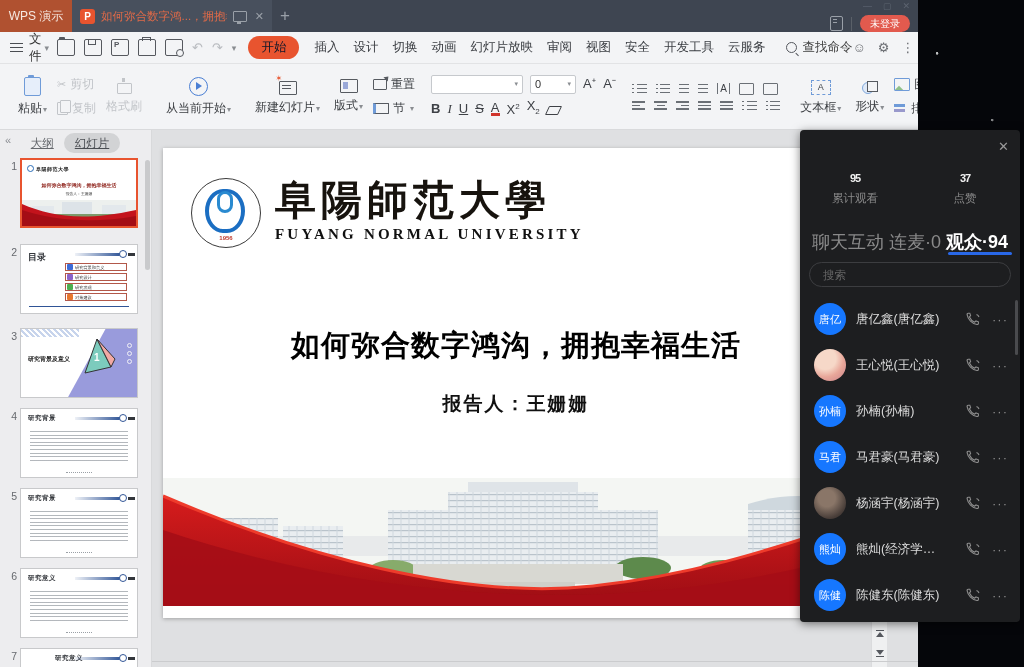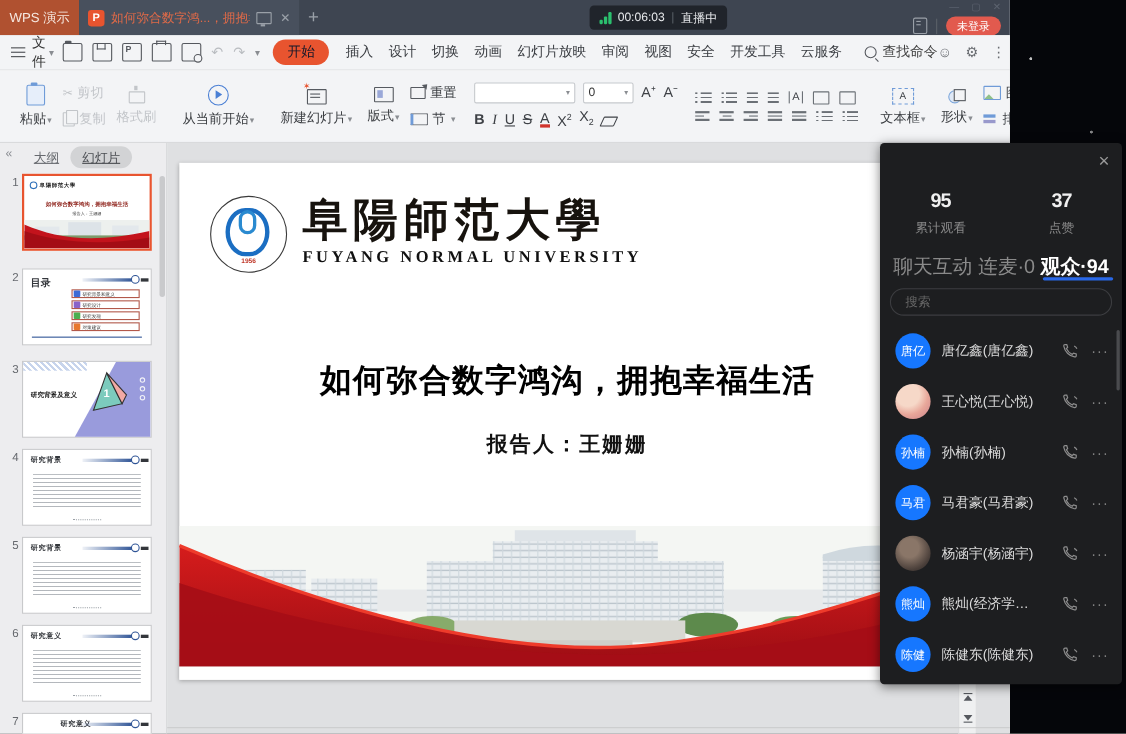--- a/index.html
+++ b/index.html
@@ -190,21 +190,21 @@
   .s-title{position:absolute;left:0;right:0;top:178px;text-align:center;font-size:29px;font-weight:bold;color:#000;letter-spacing:1px;}
   .s-pres{position:absolute;left:0;right:0;top:243px;text-align:center;font-size:19px;font-weight:bold;color:#111;
           font-family:"Liberation Serif","DejaVu Serif",serif;letter-spacing:2px;}
   .campus{position:absolute;left:0;bottom:0;width:706px;height:140px;}
   
   .panel{position:absolute;left:800px;top:130px;width:220px;height:492px;background:#1d1e20;border-radius:4px;
          box-shadow:0 2px 10px rgba(0,0,0,.5);z-index:10;overflow:hidden;}
   .p-close{position:absolute;right:11px;top:9px;color:#9a9a9a;font-size:13px;}
   .p-stats{position:absolute;left:0;right:0;top:42px;display:flex;}
   .p-stat{flex:1;text-align:center;}
-  .p-val{color:#f0f0f0;font-size:18px;font-weight:bold;letter-spacing:-1px;}
+  .p-val{color:#f0f0f0;font-size:11px;font-weight:bold;letter-spacing:-1px;}
   .p-lab{color:#8a8a8a;font-size:11.5px;margin-top:7px;}
   .p-tabs{position:absolute;left:0;right:0;top:100px;display:flex;align-items:center;padding:0 12px;justify-content:space-between;}
   .p-tab{color:#8a8a8a;font-size:18px;}
   .p-tab.active{color:#fff;font-weight:bold;}
   .p-underline{position:absolute;right:8px;top:122px;width:64px;height:3px;background:#2968e8;border-radius:2px;}
   .psearch{position:absolute;left:9px;right:0;top:132px;height:25px;background:transparent;border:1px solid #3c3d40;
            border-radius:13px;color:#bbb;font-size:11.5px;padding:0 13px;box-sizing:border-box;outline:none;width:202px;}
   .psearch::placeholder{color:#666;}
   .vlist{position:absolute;left:0;right:0;top:166px;bottom:0;overflow:hidden;}
   .vrow{display:flex;align-items:center;height:46px;padding:0 12px 0 14px;gap:10px;}
@@ -227,30 +227,20 @@
 
     <div class="titlebar">
       <div class="wps-btn">WPS 演示</div>
       <div class="doc-tab">
         <span class="tab-ficon">P</span>
         <span class="tab-title">如何弥合数字鸿...，拥抱幸福生活</span>
         <span class="tab-mon"></span>
         <span class="tab-x">✕</span>
       </div>
       <div class="newtab">+</div>
-      <div class="live-pill">
-        <span class="sig">
-            <i></i>
-            <i></i>
-            <i></i>
-          </span>
-        <span>00:06:03</span>
-        <span class="live-sep">|</span>
-        <span>直播中</span>
-      </div>
       <div class="winctl">
         <span>—</span>
         <span>▢</span>
         <span>✕</span>
       </div>
       <div class="tb-right">
         <span class="copy-ic"></span>
         <span class="tb-sep"></span>
         <span class="login-pill">未登录</span>
       </div>

